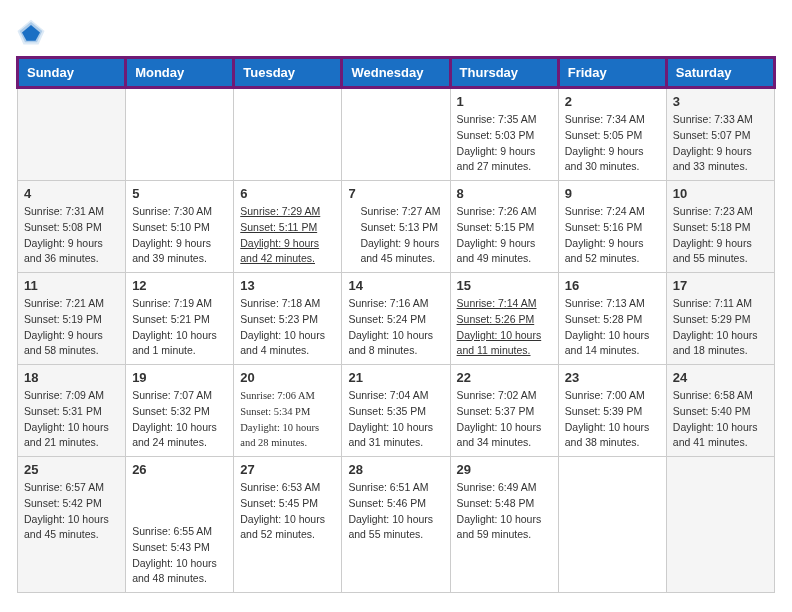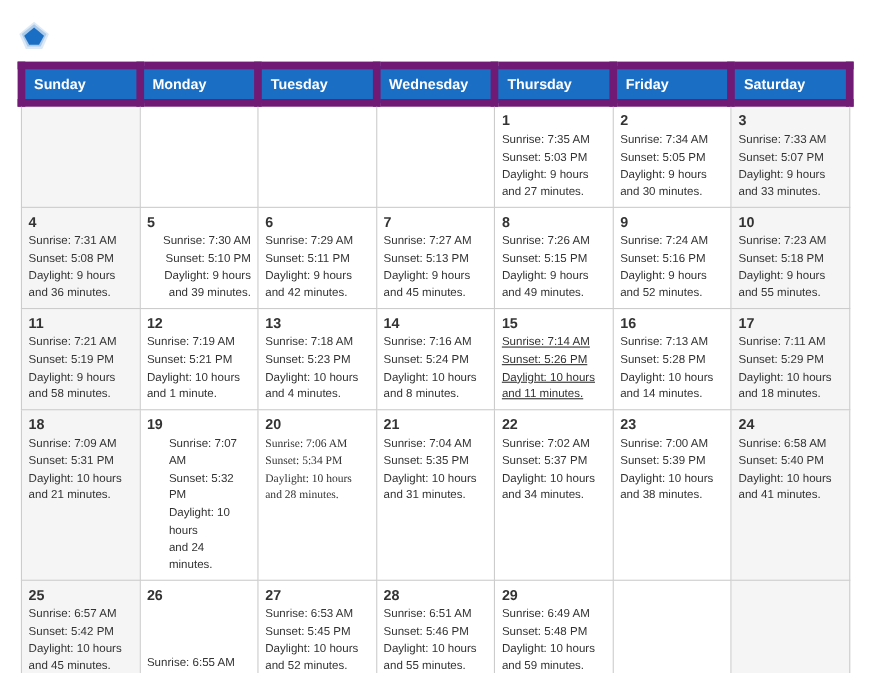--- a/index.html
+++ b/index.html
@@ -52,21 +52,21 @@
       border-collapse: collapse;
       table-layout: fixed;
     }
     .calendar th {
       background-color: #1a6fc4;
       color: #fff;
       text-align: left;
       padding: 6px 8px;
       font-size: 13px;
       font-weight: bold;
-      border: 7px solid #701a75;
+      border: 3px solid #701a75;
     }
     .calendar td {
       border: 1px solid #ccc;
       vertical-align: top;
       padding: 5px 6px;
       height: 90px;
       font-size: 11px;
       color: #333;
       background: #fff;
     }
@@ -153,35 +153,35 @@
       <tr>
         <td>
           <span class="day-number">4</span>
           <div class="day-info" style="white-space: pre-line;">Sunrise: 7:31 AM
 Sunset: 5:08 PM
 Daylight: 9 hours
 and 36 minutes.</div>
         </td>
         <td>
           <span class="day-number">5</span>
-          <div class="day-info" style="white-space: pre-line; text-align: right;">Sunrise: 7:30 AM
+          <div class="day-info" style="white-space: pre-line;">Sunrise: 7:30 AM
 Sunset: 5:10 PM
 Daylight: 9 hours
 and 39 minutes.</div>
         </td>
         <td>
           <span class="day-number">6</span>
-          <div class="day-info" style="white-space: pre-line;">Sunrise: 7:29 AM
+          <div class="day-info" style="white-space: pre-line; text-decoration: underline;">Sunrise: 7:29 AM
 Sunset: 5:11 PM
 Daylight: 9 hours
 and 42 minutes.</div>
         </td>
         <td>
           <span class="day-number">7</span>
-          <div class="day-info" style="white-space: pre-line;">Sunrise: 7:27 AM
+          <div class="day-info" style="white-space: pre-line; margin-left: 12px;">Sunrise: 7:27 AM
 Sunset: 5:13 PM
 Daylight: 9 hours
 and 45 minutes.</div>
         </td>
         <td>
           <span class="day-number">8</span>
           <div class="day-info" style="white-space: pre-line;">Sunrise: 7:26 AM
 Sunset: 5:15 PM
 Daylight: 9 hours
 and 49 minutes.</div>
@@ -255,21 +255,21 @@
       <tr>
         <td>
           <span class="day-number">18</span>
           <div class="day-info" style="white-space: pre-line;">Sunrise: 7:09 AM
 Sunset: 5:31 PM
 Daylight: 10 hours
 and 21 minutes.</div>
         </td>
         <td>
           <span class="day-number">19</span>
-          <div class="day-info" style="white-space: pre-line; margin-left: 20px;">Sunrise: 7:07 AM
+          <div class="day-info" style="white-space: pre-line;">Sunrise: 7:07 AM
 Sunset: 5:32 PM
 Daylight: 10 hours
 and 24 minutes.</div>
         </td>
         <td>
           <span class="day-number">20</span>
           <div class="day-info" style="white-space: pre-line; font-family: Liberation Serif, serif;">Sunrise: 7:06 AM
 Sunset: 5:34 PM
 Daylight: 10 hours
 and 28 minutes.</div>

